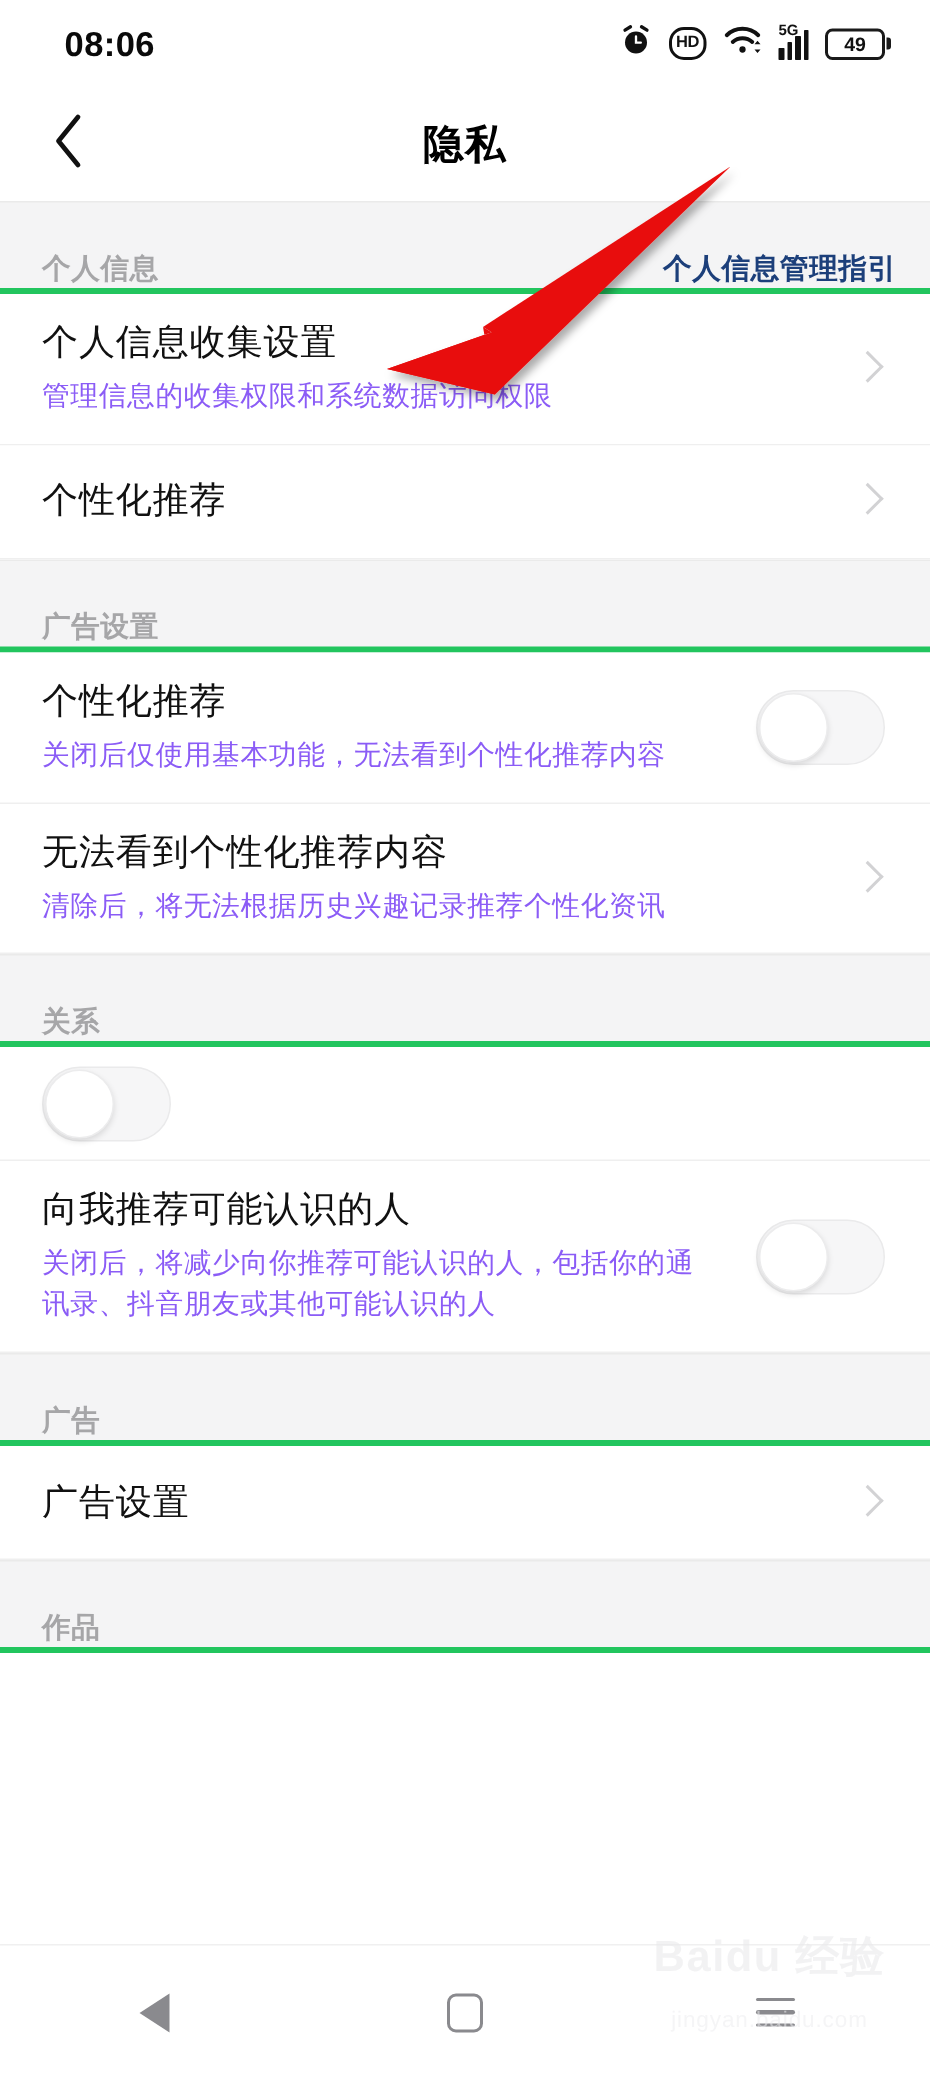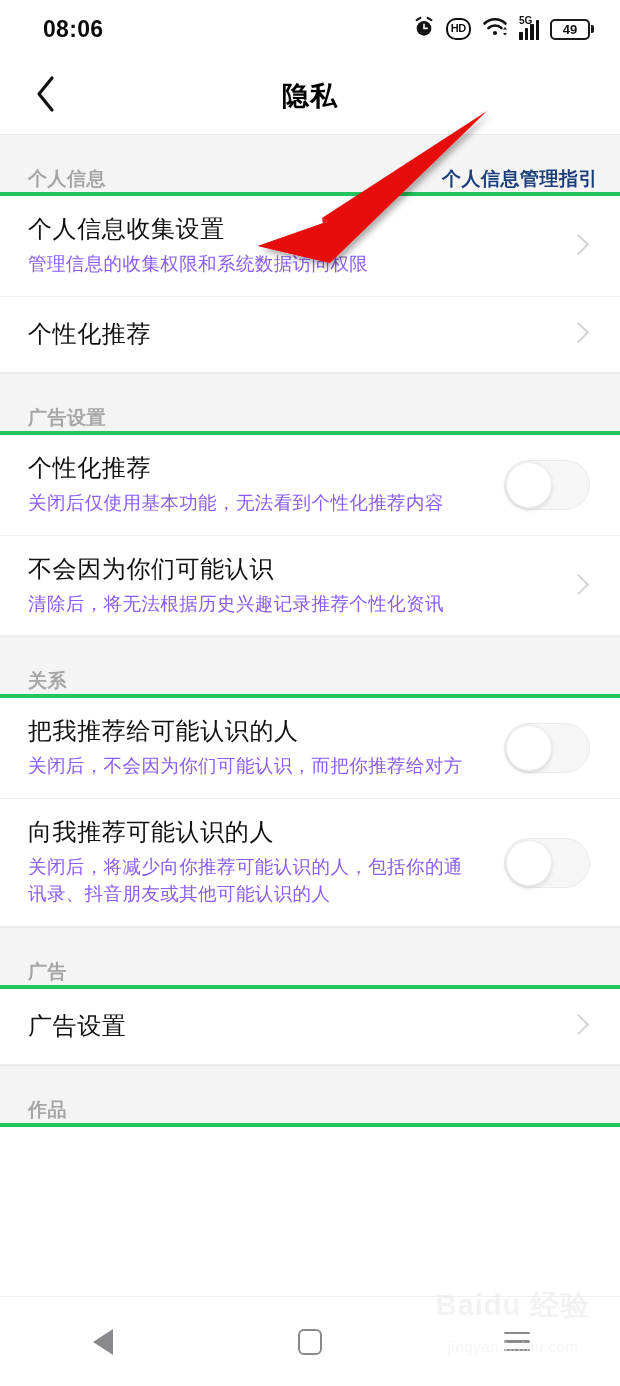--- a/index.html
+++ b/index.html
@@ -226,33 +226,29 @@
       <div class="row-texts">
         <div class="row-title">个性化推荐</div>
         <div class="row-sub">关闭后仅使用基本功能，无法看到个性化推荐内容</div>
       </div>
       <span class="toggle">
         <span class="knob"></span>
       </span>
     </div>
     <div class="row">
       <div class="row-texts">
-        <div class="row-title">不会因为你们可能认识</div>
+        <div class="row-title">无法看到个性化推荐内容</div>
         <div class="row-sub">清除后，将无法根据历史兴趣记录推荐个性化资讯</div>
       </div>
       <span class="chev"></span>
     </div>
     <div class="sec-header plain">
       <div class="sec-title">关系</div>
     </div>
     <div class="row">
-      <div class="row-texts">
-        <div class="row-title">把我推荐给可能认识的人</div>
-        <div class="row-sub">关闭后，不会因为你们可能认识，而把你推荐给对方</div>
-      </div>
       <span class="toggle">
         <span class="knob"></span>
       </span>
     </div>
     <div class="row">
       <div class="row-texts">
         <div class="row-title">向我推荐可能认识的人</div>
         <div class="row-sub">关闭后，将减少向你推荐可能认识的人，包括你的通讯录、抖音朋友或其他可能认识的人</div>
       </div>
       <span class="toggle">

